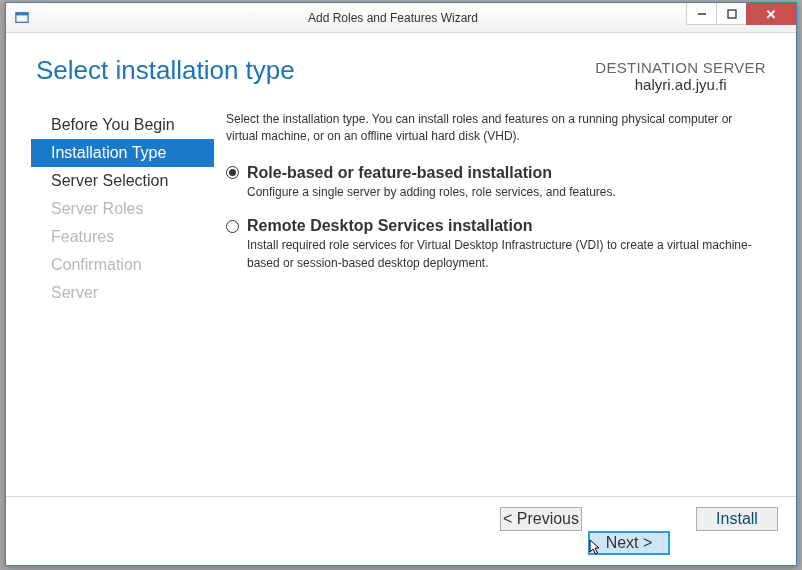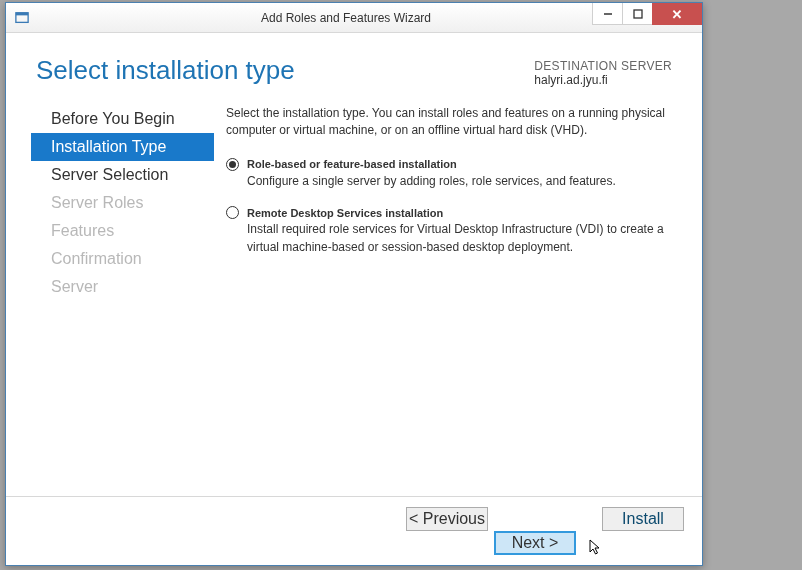--- a/index.html
+++ b/index.html
@@ -2,21 +2,21 @@
 <html><head>
   <meta charset="utf-8">
   <style>
     * { margin: 0; padding: 0; box-sizing: border-box; }
     body { font-family: 'Segoe UI', Tahoma, sans-serif; background: #a8a8a8; width: 802px; height: 570px; overflow: hidden; }
     
     .window {
       position: absolute;
       left: 5px;
       top: 2px;
-      width: 698px;
+      width: 792px;
       height: 564px;
       background: #fff;
       border: 1px solid #4a80b0;
       box-shadow: 0 2px 8px rgba(0,0,0,0.3);
     }
     
     .titlebar {
       height: 30px;
       background: linear-gradient(#fff, #f0f0f0);
       border-bottom: 1px solid #d8d8d8;
@@ -79,22 +79,22 @@
       display: flex;
       padding: 22px 30px 8px 30px;
     }
     .page-title {
       font-size: 26px;
       font-weight: 300;
       color: #1e74b4;
       flex: 1;
     }
     .dest-server {
-      text-align: left;
-      font-size: 12px;
+      text-align: center;
+      font-size: 15px;
       color: #555;
       padding-top: 4px;
     }
     .dest-server .label { color: #666; letter-spacing: 0.3px; }
     .dest-server .value { color: #333; }
     
     .body-row {
       display: flex;
       flex: 1;
       padding: 10px 0 0 0;
@@ -139,21 +139,21 @@
     .radio-circle {
       width: 13px; height: 13px; border: 1px solid #333; border-radius: 50%;
       display: flex; align-items: center; justify-content: center;
       flex-shrink: 0;
     }
     .radio-circle.checked::after {
       content: ''; width: 7px; height: 7px; background: #333; border-radius: 50%;
     }
     .radio-label {
       font-weight: bold;
-      font-size: 11px;
+      font-size: 16px;
     }
     .radio-desc {
       margin-left: 21px;
       line-height: 1.45;
       margin-top: 2px;
     }
     
     .footer {
       border-top: 1px solid #d8d8d8;
       padding: 10px 18px;

